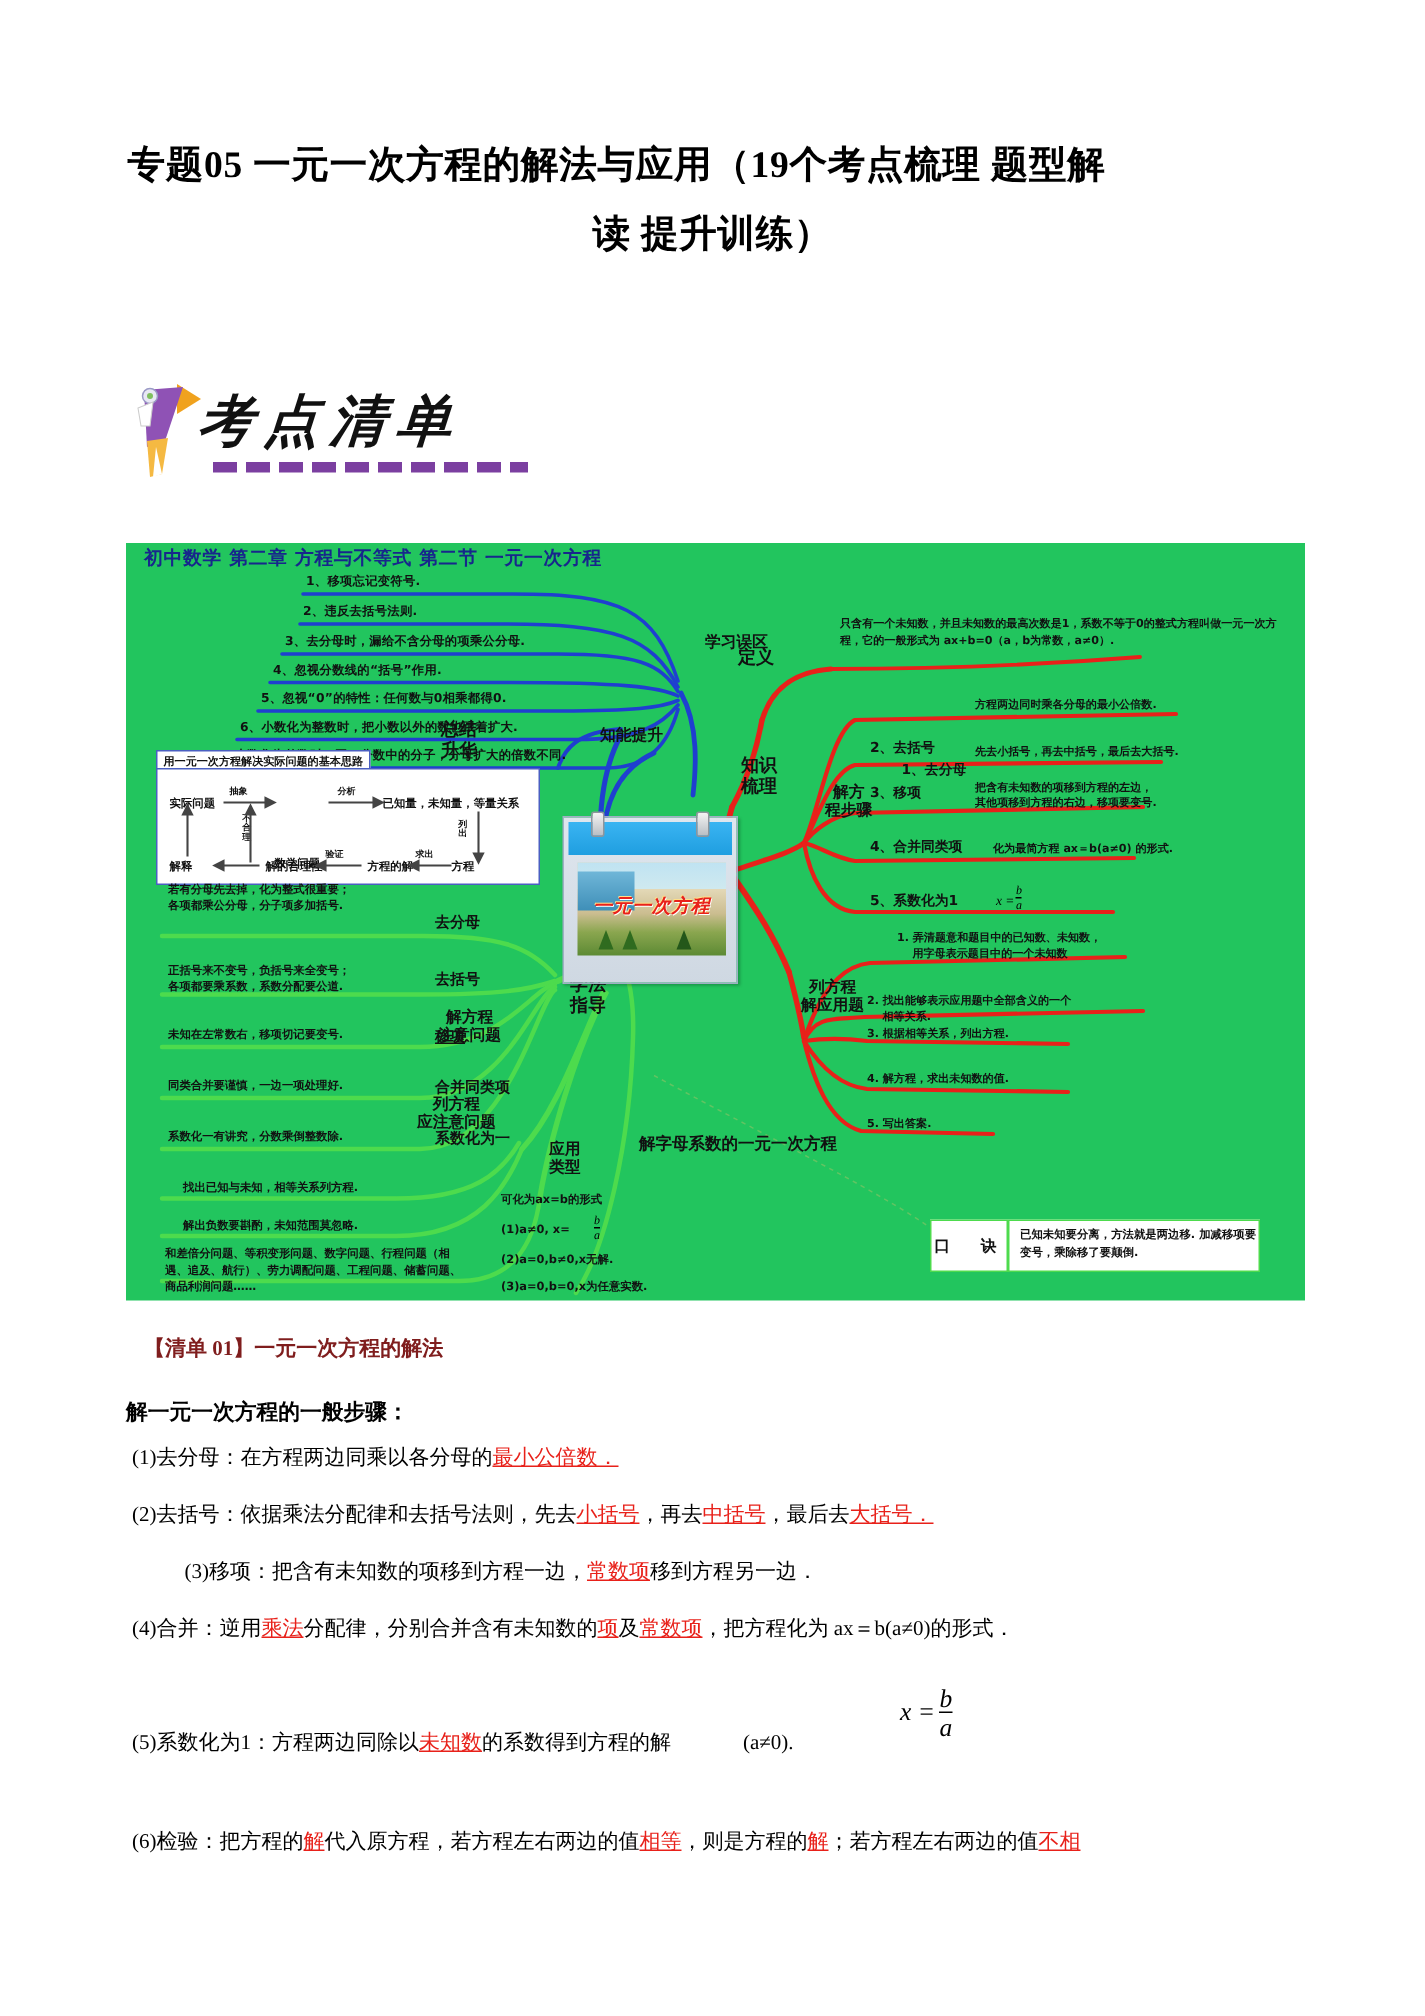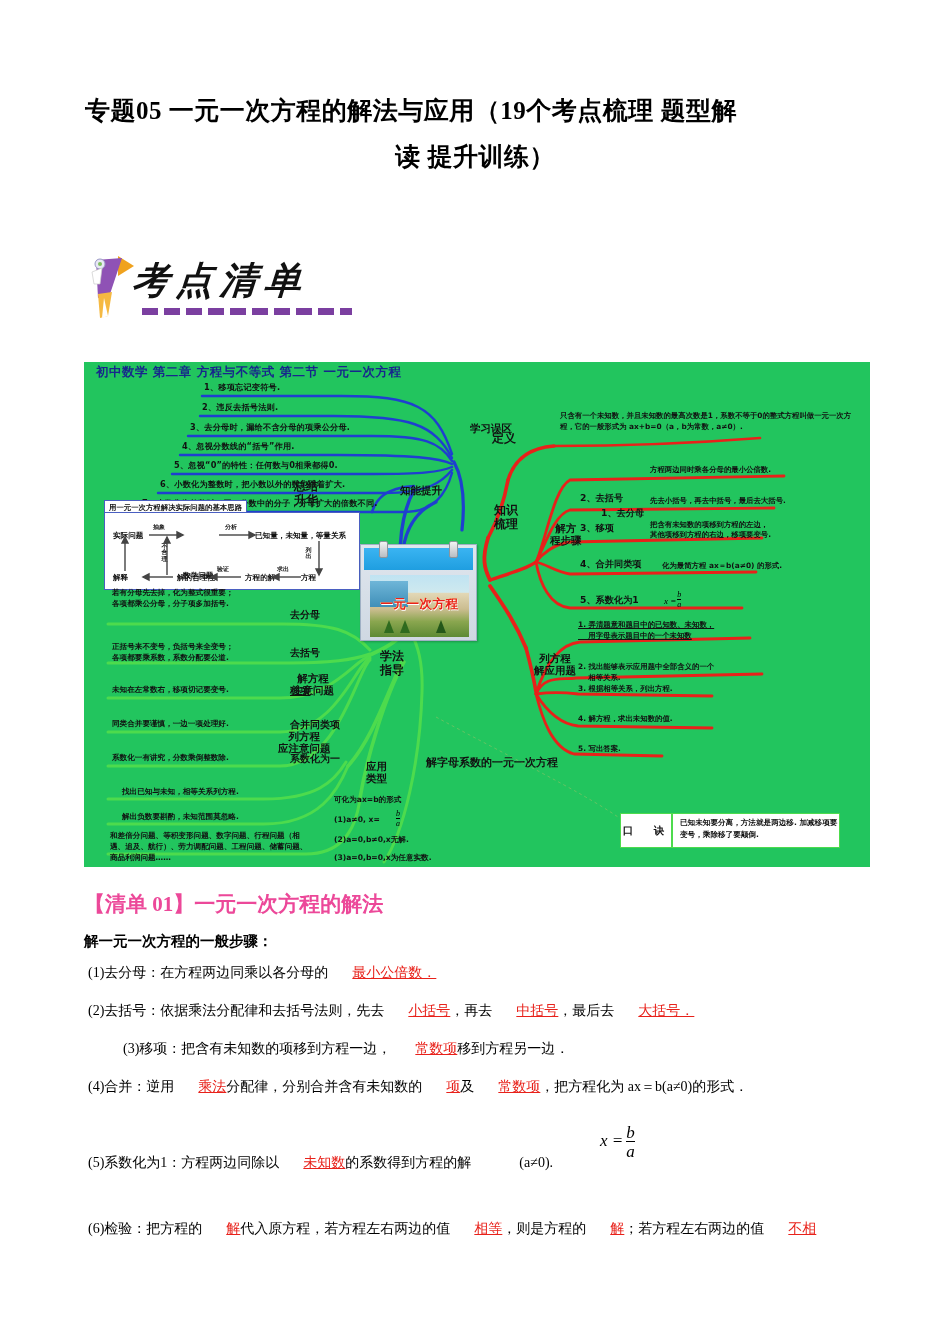--- a/index.html
+++ b/index.html
@@ -103,24 +103,25 @@
   .flow-t {
     position: absolute;
     font-family: "DejaVu Sans", "Liberation Sans", sans-serif;
     font-size: 7.6px; font-weight: bold; color:#111; white-space: nowrap;
   }
   .flow-t.tiny { font-size: 6px; font-weight: bold; }
   .flow-t.vtiny { font-size: 6px; width: 7px; line-height: 1.05; white-space: normal; text-align:center;}
 
   
   .pic-wrap {
-    position: absolute; left: 276px; top: 182px; width: 117px; height: 97px;
+    position: absolute; left: 291px; top: 182px; width: 117px; height: 112px;
     background: linear-gradient(#dfe6ee, #cfd8e2);
     border: 1px solid #9fb0c4;
     box-shadow: 1px 1px 2px rgba(0,0,0,.25);
+    font-style: italic;
   }
   .pic-bar { position:absolute; left:3px; top:3px; right:3px; height:22px;
     background: linear-gradient(#3ab4f2, #1f9ee0); }
   .pic-clip { position:absolute; width:9px; height:17px; top:-4px;
     background: linear-gradient(#f3f3f3,#b9bec4); border:1px solid #8e959c; border-radius:2px;}
   .pic-img {
     position:absolute; left:9px; top:30px; width: 99px; height: 62px;
     background:
       linear-gradient(to bottom, #bfe3f2 0%, #cfe9ef 28%, transparent 29%),
       linear-gradient(to bottom, #e4d9b8 28%, #cbbd90 55%, #8aa64f 75%, #5d8a34 100%);
@@ -152,35 +153,35 @@
     display:flex; align-items:center; justify-content:center; letter-spacing: 5px;
   }
   .kou-text {
     position:absolute; left: 596px; top: 455px; width: 160px;
     font-family:"DejaVu Sans","Liberation Sans",sans-serif;
     font-size: 7.6px; font-weight: bold; line-height: 1.55; color:#111;
   }
 
   
   .sec-head {
-    position: absolute; left: 84px; top: 890px;
-    font-size: 21px; font-weight: bold; color: #ec4899;
+    position: absolute; left: 96px; top: 890px;
+    font-size: 14px; font-weight: bold; color: #7f1d1d;
     white-space: nowrap;
   }
   .sub-head {
     position: absolute; left: 84px; top: 932px;
     font-size: 14.5px; font-weight: bold; color: #000;
     white-space: nowrap;
   }
   .para {
     position: absolute; left: 88px;
     font-size: 14px; color: #000; line-height: 1.5;
     width: 790px;
   }
-  .rk { color: #e8211a; text-decoration: underline; padding-left: 24px; }
+  .rk { color: #e8211a; text-decoration: underline; }
   .frac {
     display: inline-block; position: relative;
     font-family: "Liberation Serif","DejaVu Serif",serif;
     font-style: italic; vertical-align: middle;
   }
   .frac .num { display:block; text-align:center; font-size: 15px; line-height:1; }
   .frac .den { display:block; text-align:center; font-size: 15px; line-height:1.15; border-top: 1px solid #000; }
 </style>
 </head>
 <body>
@@ -403,21 +404,21 @@
 其他项移到方程的右边，移项要变号.</div>
     <div class="mm-label red-num" style="left:496px; top:196px;">4、合并同类项</div>
     <div class="mm-label red-desc" style="left:578px; top:199px;">化为最简方程 ax＝b(a≠0) 的形式.</div>
     <div class="mm-label red-num" style="left:496px; top:232px;">5、系数化为1</div>
     <div class="frac" style="position:absolute; left:580px; top:228px;">
       <span style="font-size:9px">x =</span><span class="frac" style="margin-left:1px">
       <span class="num" style="font-size:8px">b</span>
       <span class="den" style="font-size:8px">a</span></span>
     </div>
 
-    <div class="mm-label red-desc" style="left:494px; top:258px; line-height:1.45;text-decoration:underline;">1. 弄清题意和题目中的已知数、未知数，
+    <div class="mm-label red-desc" style="left:514px; top:258px; line-height:1.45;">1. 弄清题意和题目中的已知数、未知数，
     用字母表示题目中的一个未知数</div>
     <div class="mm-label red-desc" style="left:494px; top:300px; line-height:1.45;">2. 找出能够表示应用题中全部含义的一个
     相等关系.</div>
     <div class="mm-label red-desc" style="left:494px; top:322px;">3. 根据相等关系，列出方程.</div>
     <div class="mm-label red-desc" style="left:494px; top:352px;">4. 解方程，求出未知数的值.</div>
     <div class="mm-label red-desc" style="left:494px; top:382px;">5. 写出答案.</div>
 
     <div class="kou-tag">口　诀</div>
     <div class="kou-box"></div>
     <div class="kou-text">已知未知要分离，方法就是两边移.

